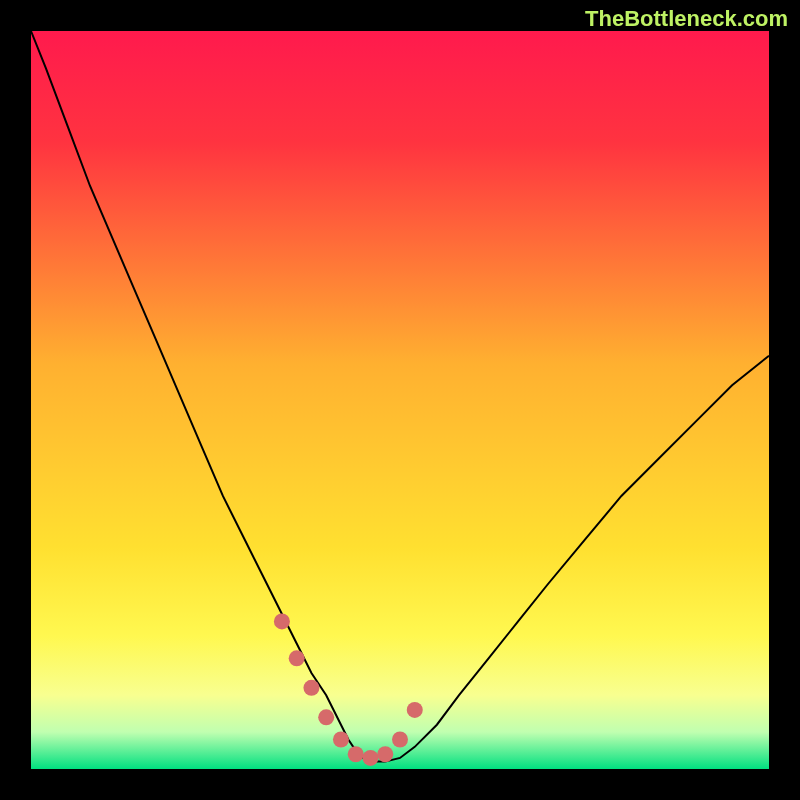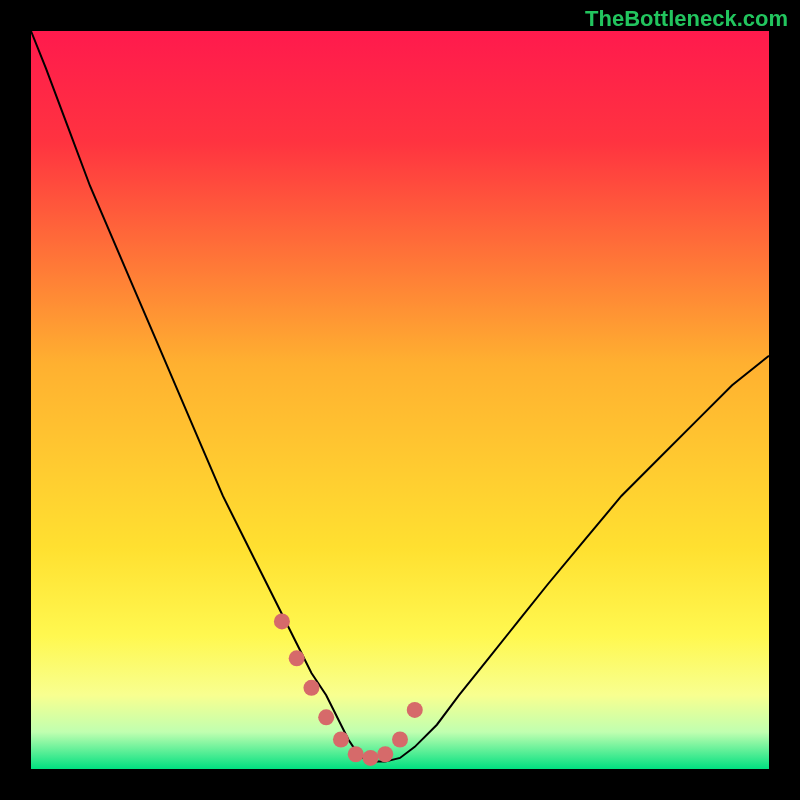--- a/index.html
+++ b/index.html
@@ -15,21 +15,21 @@
     position: absolute;
     top: 0;
     left: 0;
     width: 800px;
     height: 800px;
   }
   .watermark {
     position: absolute;
     top: 6px;
     right: 12px;
-    color: #22c55e;
+    color: #bef264;
     font-size: 22px;
     font-weight: bold;
     z-index: 10;
   }
 </style>
 </head>
 <body>
 
 <div class="chart-container">
   <svg width="800" height="800" viewBox="0 0 800 800">

